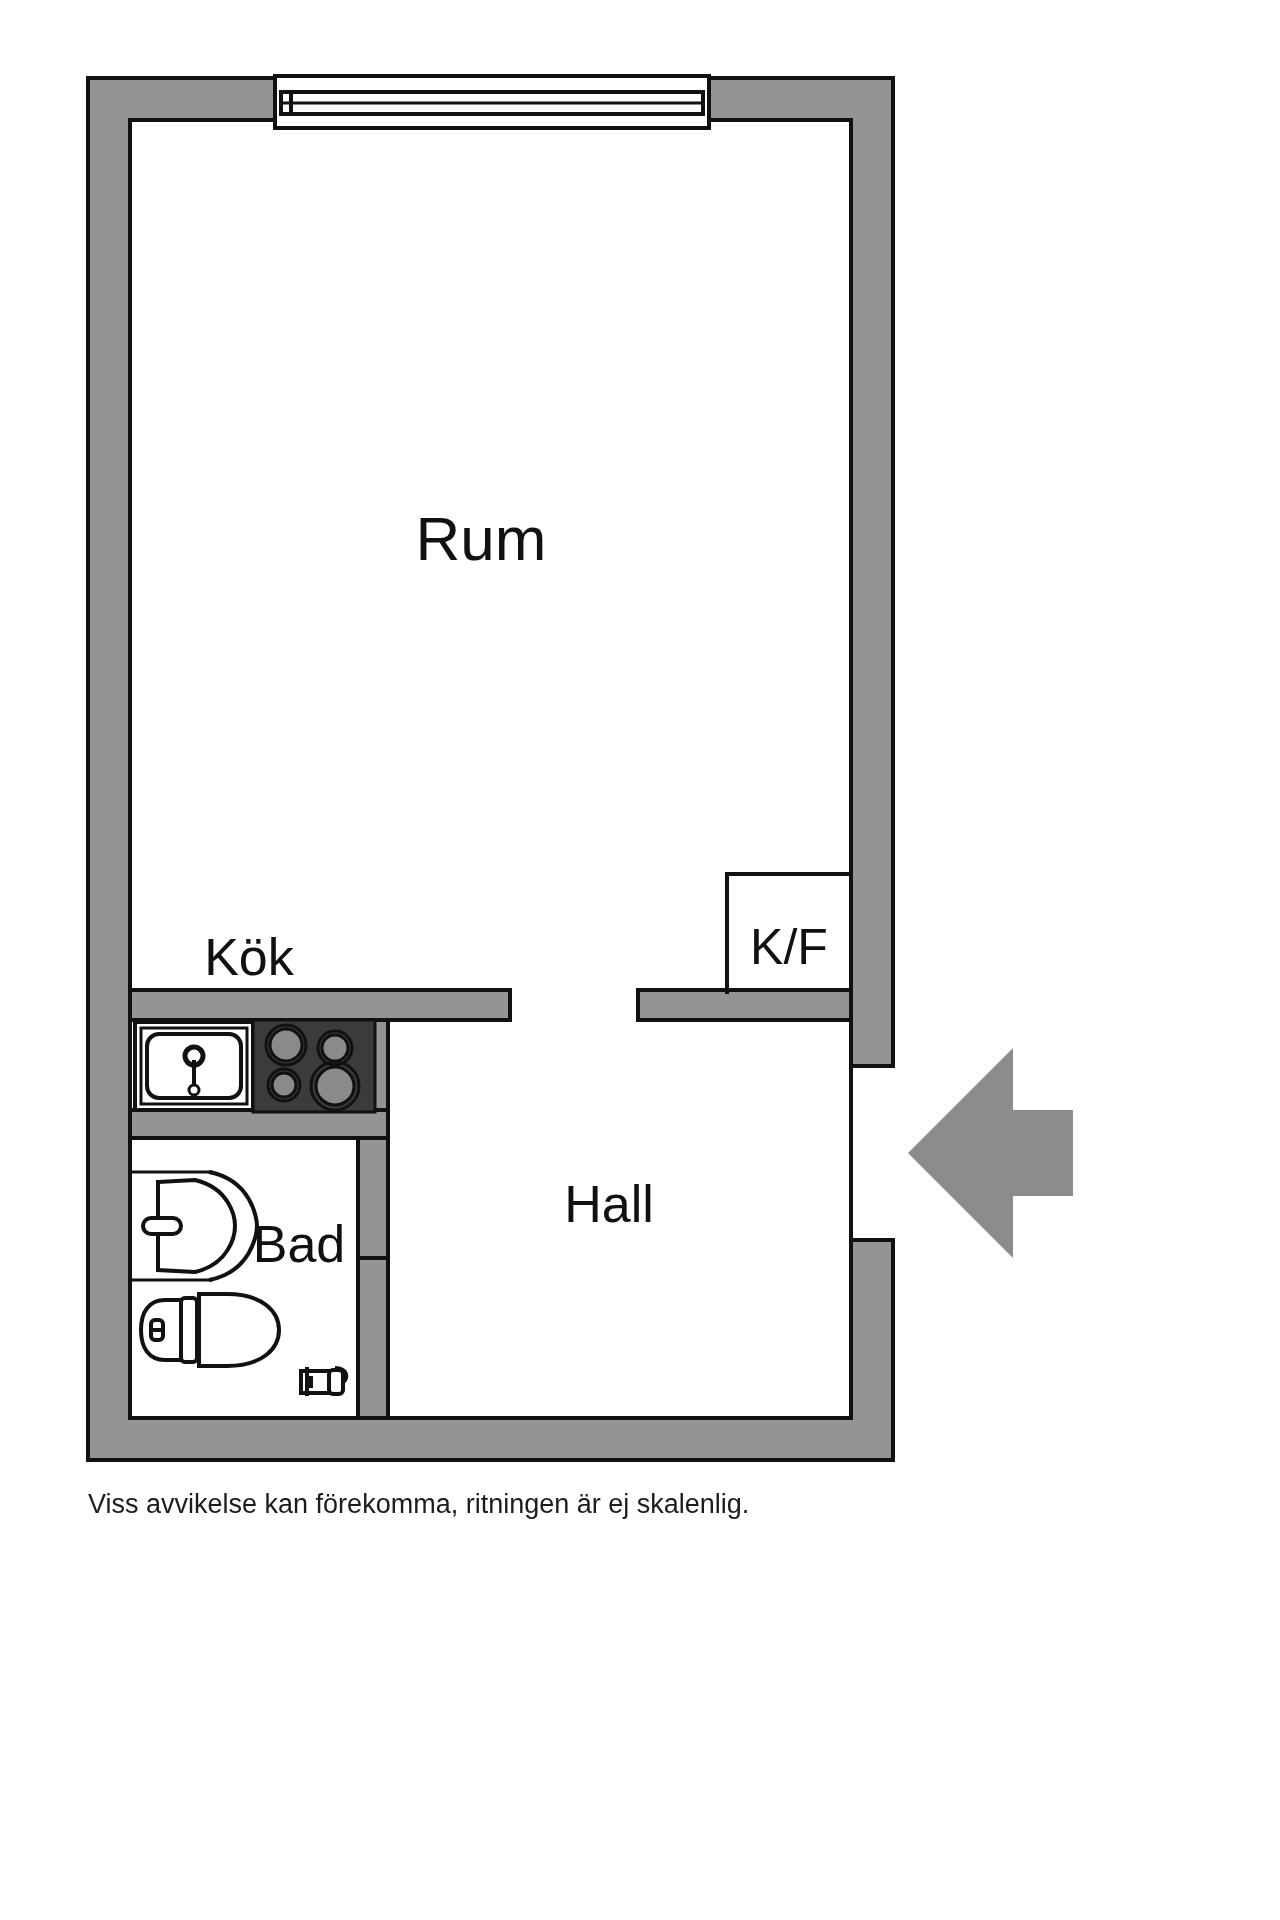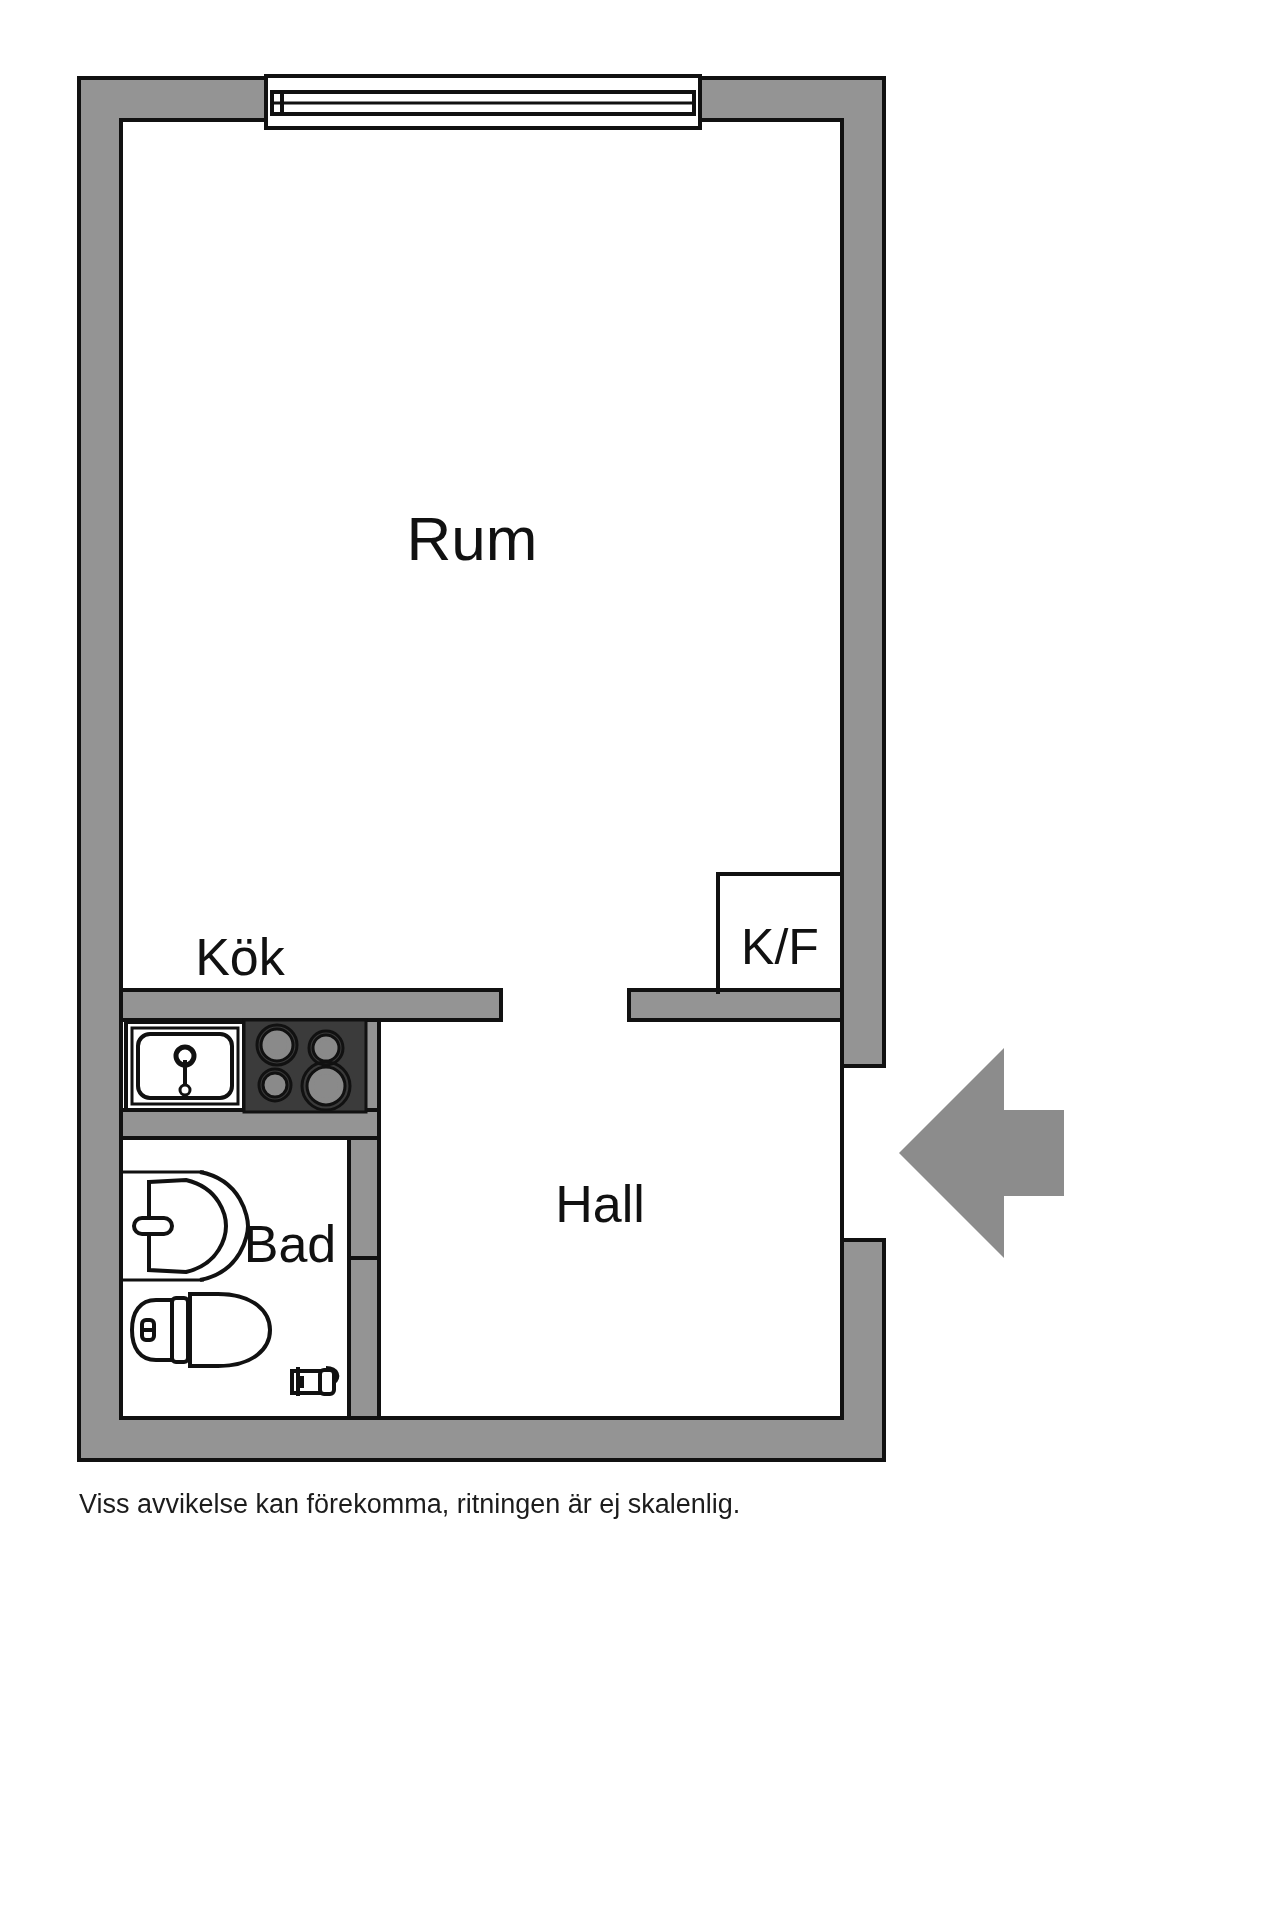--- a/index.html
+++ b/index.html
@@ -9,21 +9,21 @@
   }
   body {
     width: 1280px;
     height: 1920px;
     font-family: "Liberation Sans", sans-serif;
     position: relative;
     overflow: hidden;
   }
   #floorplan-root {
     position: absolute;
-    left: 4px;
+    left: 13px;
     top: 0;
     width: 1136px;
     height: 1920px;
   }
   svg.plan {
     display: block;
     width: 1280px;
     height: 1920px;
   }
   .room-label {

